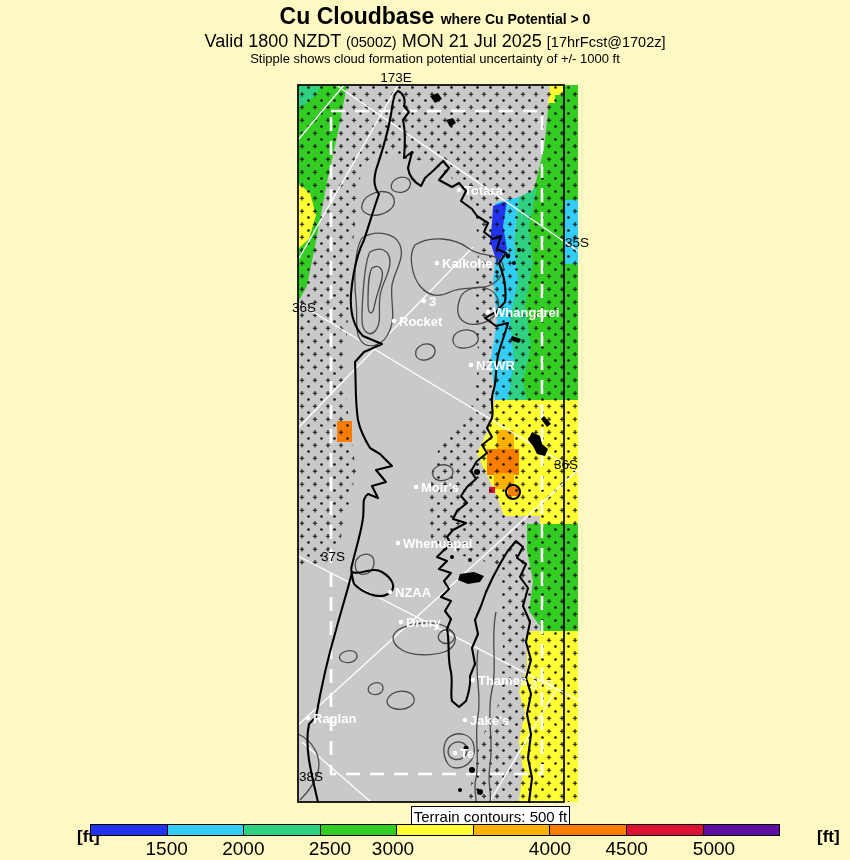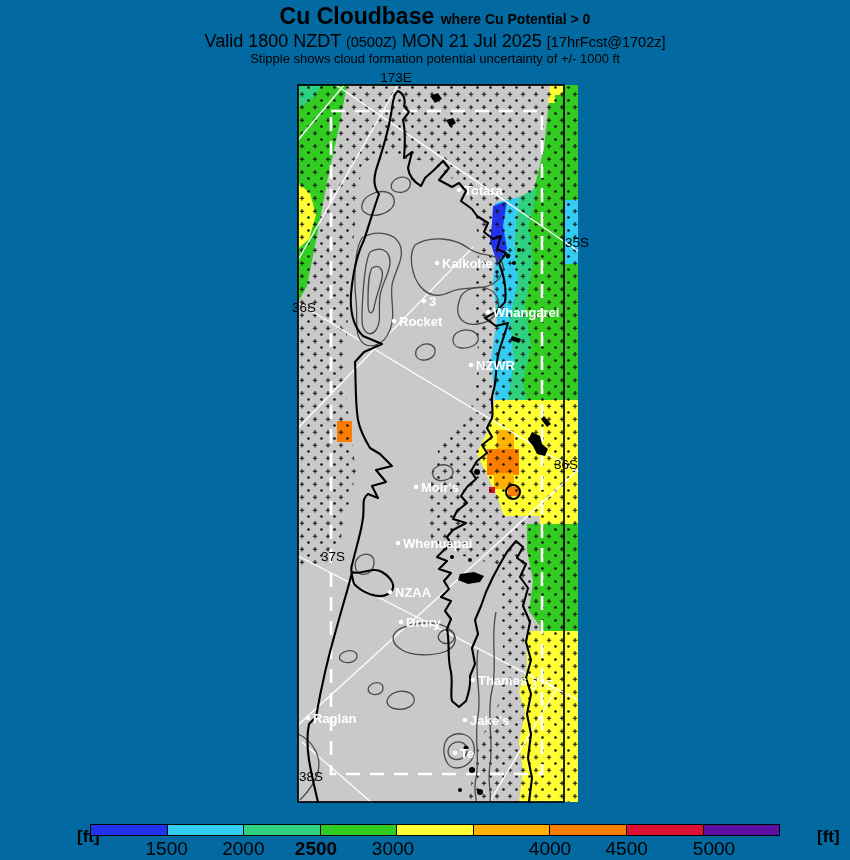--- a/index.html
+++ b/index.html
@@ -1,16 +1,16 @@
 <!DOCTYPE html>
 <html><head>
 <meta charset="utf-8">
 <style>
   html,body{margin:0;padding:0;background:#fff;}
-  .stage{position:relative;width:850px;height:860px;background:#0369a1;overflow:hidden;
+  .stage{position:relative;width:850px;height:860px;background:#fef9c3;overflow:hidden;
          font-family:"Liberation Sans",sans-serif;color:#000;}
   .titleblock{position:absolute;left:0;top:4px;width:870px;text-align:center;line-height:1.12;}
   .t1{font-size:23px;font-weight:bold;}
   .t1 .sub{font-size:14px;font-weight:bold;}
   .t2{font-size:18px;font-weight:400;margin-top:1px;}
   .t2 .small{font-size:14.5px;margin-top:40px;}
   .t3{font-size:13px;margin-top:1px;}
   svg text{font-family:"Liberation Sans",sans-serif;}
   .place{fill:#ffffff;font-size:13px;font-weight:bold;}
   .pdot{fill:#ffffff;}
@@ -191,37 +191,38 @@
         <text x="478" y="684.5" class="place">Thames</text>
         <circle cx="308" cy="718" r="2.3" class="pdot"></circle>
         <text x="313" y="722.5" class="place">Raglan</text>
         <circle cx="465" cy="720" r="2.3" class="pdot"></circle>
         <text x="470" y="724.5" class="place">Jake's</text>
         <circle cx="455" cy="753" r="2.3" class="pdot"></circle>
         <text x="460" y="757.5" class="place">Te</text>
       </g>
   </svg>
 
+  <div class="terrainbox">Terrain contours: 500 ft</div>
 
   <span class="unit left">[ft]</span>
   <div class="cbar" id="colorbar">
       <div class="seg" style="background: rgb(34, 51, 238);"></div>
       <div class="seg" style="background: rgb(51, 204, 242);"></div>
       <div class="seg" style="background: rgb(47, 208, 128);"></div>
       <div class="seg" style="background: rgb(51, 204, 34);"></div>
       <div class="seg" style="background: rgb(255, 255, 51);"></div>
       <div class="seg" style="background: rgb(255, 179, 0);"></div>
       <div class="seg" style="background: rgb(250, 125, 0);"></div>
       <div class="seg" style="background: rgb(221, 17, 51);"></div>
       <div class="seg" style="background: rgb(92, 15, 160);"></div>
     </div>
   <div class="ticksrow" id="ticks">
       <div class="tick" style="left: 76.6667px;">1500</div>
       <div class="tick" style="left: 153.333px;">2000</div>
-      <div class="tick" style="left: 226px; font-weight: bold;">2500</div>
+      <div class="tick" style="left: 240px;">2500</div>
       <div class="tick" style="left: 303px;">3000</div>
       <div class="tick" style="left: 383.333px; margin-top: 32px;">3500</div>
       <div class="tick" style="left: 460px;">4000</div>
       <div class="tick" style="left: 536.667px;">4500</div>
       <div class="tick" style="left: 624px;">5000</div>
     </div>
   <span class="unit right">[ft]</span>
 
 </div>
 

